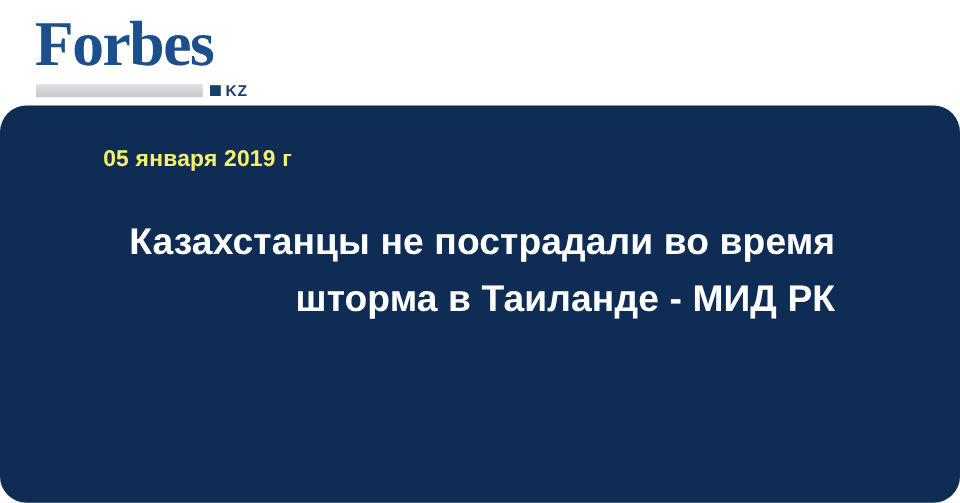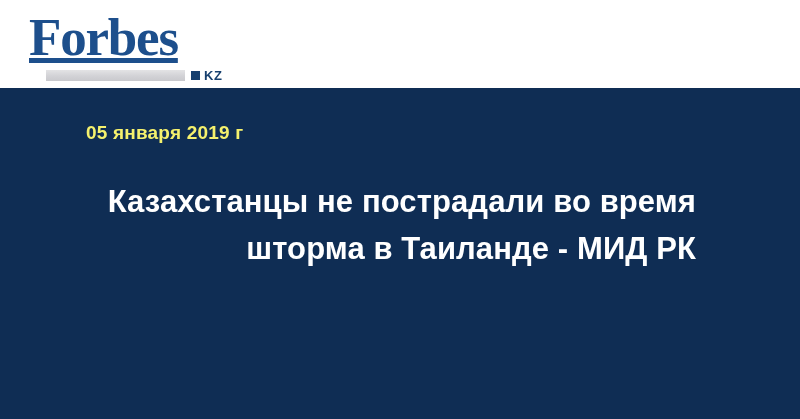--- a/index.html
+++ b/index.html
@@ -46,30 +46,28 @@
     display: block;
     font-family: "Liberation Serif", "DejaVu Serif", serif;
     font-weight: 700;
     font-size: 53px;
     line-height: 53px;
     letter-spacing: -1.2px;
     color: #1d4f8c;
     margin: 0;
     padding: 0;
     white-space: nowrap;
-    text-decoration: underline;
   }
 
   .brand-underline {
     position: absolute;
     left: 1px;
     top: 58px;
     width: 196px;
     height: 13px;
-    margin-left: 16px;
   }
 
   .brand-bar {
     position: absolute;
     left: 0;
     top: 1px;
     width: 139px;
     height: 11px;
     background: linear-gradient(180deg, #e3e3e5 0%, #d2d2d6 55%, #c9c9cd 100%);
   }
@@ -97,20 +95,21 @@
 
   
   .hero {
     position: absolute;
     left: 0;
     top: 88px;
     width: 800px;
     height: 331px;
     background: #0f2d54;
     box-sizing: border-box;
+    border-radius: 22px;
   }
 
   .hero-inner {
     position: absolute;
     left: 86px;
     top: 0;
     width: 640px;
   }
 
   .article-date {

